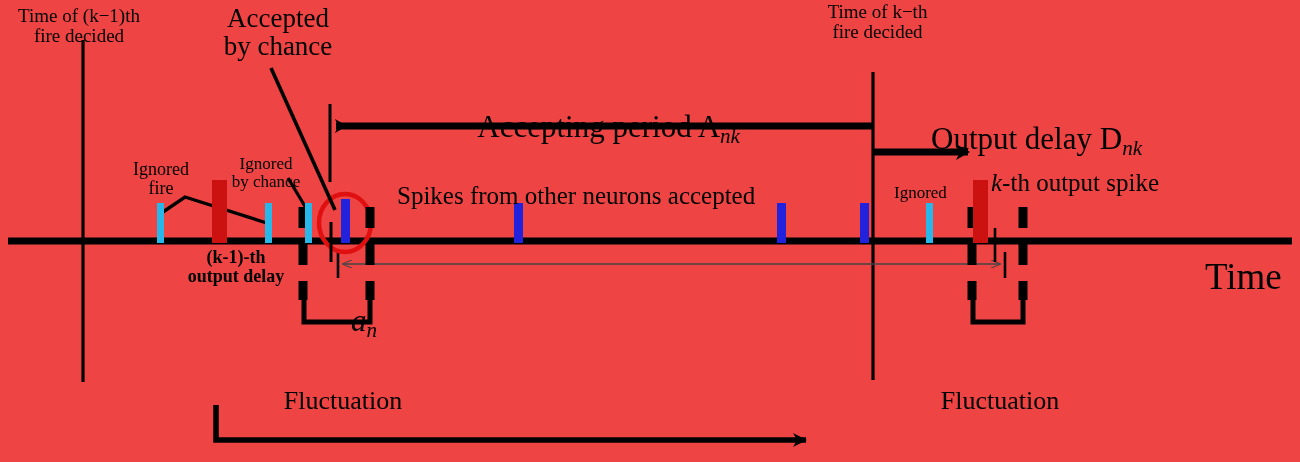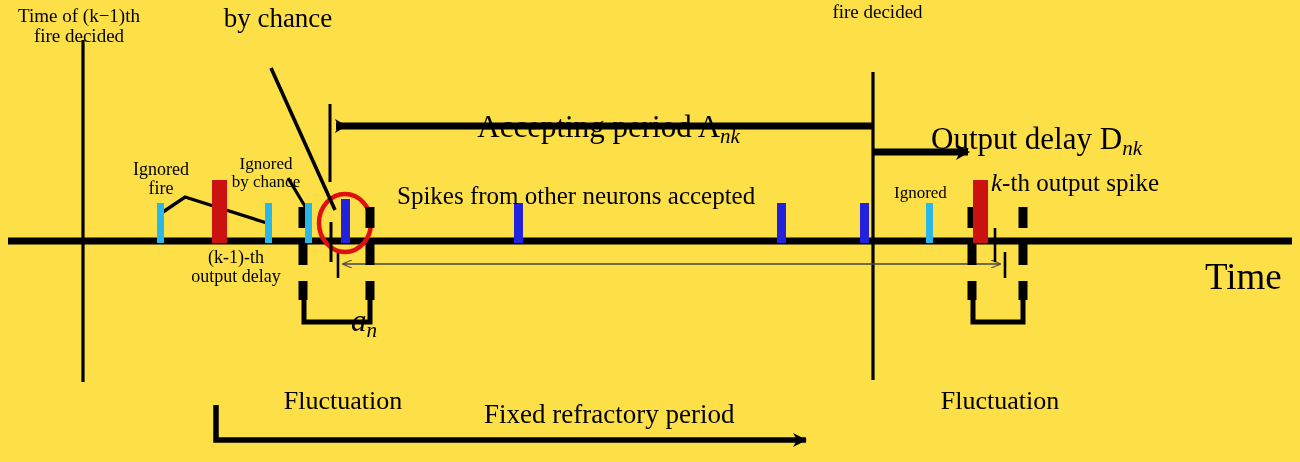--- a/index.html
+++ b/index.html
@@ -1,19 +1,19 @@
 <!DOCTYPE html>
 <html><head>
 <meta charset="utf-8">
 <style>
   html,body{margin:0;padding:0;background:#ffffff;}
   #stage{
     position:relative;
     width:1300px;height:462px;
-    background:#fde047;
+    background:#ef4444;
     overflow:hidden;
     font-family:"Liberation Serif", serif;
     color:#000000;
   }
   #svgroot{position:absolute;left:0;top:0;width:1300px;height:462px;}
   .lbl{position:absolute;white-space:pre;line-height:1.05;}
   .it{font-style:italic;}
   .ctr{text-align:center;}
   .sub{font-size:0.68em;vertical-align:-0.28em;font-style:italic;}
 </style>
@@ -88,29 +88,29 @@
       <rect x="514" y="203" width="9" height="40" fill="#2222dd"></rect>
       <rect x="777" y="203" width="9" height="40" fill="#2222dd"></rect>
       <rect x="860" y="203" width="9" height="40" fill="#2222dd"></rect>
       <rect x="926" y="203" width="7" height="40" fill="#29b6e8"></rect>
       <rect x="973" y="180" width="15" height="63" fill="#cc1111"></rect>
     </g>
   </svg>
 
   <div class="lbl ctr" style="left:4px;top:6px;width:150px;font-size:19px;"><div>Time of (k−1)th</div><div>fire decided</div></div>
 
-  <div class="lbl ctr" style="left:188px;top:4px;width:180px;font-size:27px;"><div>by chance</div></div>
+  <div class="lbl ctr" style="left:188px;top:4px;width:180px;font-size:27px;"><div>Accepted</div><div>by chance</div></div>
 
-  <div class="lbl ctr" style="left:795px;top:2px;width:165px;font-size:19px;"><div>fire decided</div></div>
+  <div class="lbl ctr" style="left:795px;top:2px;width:165px;font-size:19px;"><div>Time of k−th</div><div>fire decided</div></div>
 
   <div class="lbl ctr" style="left:206px;top:155px;width:120px;font-size:17px;"><div>Ignored</div><div>by chance</div></div>
 
   <div class="lbl ctr" style="left:111px;top:160px;width:100px;font-size:18px;"><div>Ignored</div><div>fire</div></div>
 
-  <div class="lbl ctr" style="left:170px;top:248px;width:132px;font-size:18px;"><div>(k-1)-th</div><div>output delay</div></div>
+  <div class="lbl ctr" style="left:170px;top:248px;width:132px;font-size:18px;font-weight:bold;"><div>(k-1)-th</div><div>output delay</div></div>
 
   <div class="lbl" style="left:448px;top:78px;font-size:31px;text-align:center;">
     <span>Accepting period A</span><span class="sub">nk</span>
   </div>
 
   <div class="lbl" style="left:397px;top:183px;font-size:25px;">Spikes from other neurons accepted</div>
 
   <div class="lbl" style="left:900px;top:90px;font-size:31px;">
     <span>Output delay D</span><span class="sub">nk</span>
   </div>
@@ -127,17 +127,16 @@
   <div class="lbl ctr" style="left:248px;top:332px;width:190px;font-size:26px;">
     <div>Fluctuation</div>
     
   </div>
 
   <div class="lbl ctr" style="left:905px;top:332px;width:190px;font-size:26px;">
     <div>Fluctuation</div>
     
   </div>
 
-  <div class="lbl" style="left:484px;top:400px;font-size:27px;">Fixed refractory period</div>
 
   <div class="lbl" style="left:1205px;top:258px;font-size:37px;">Time</div>
 
 </div>
 
 </body></html>

